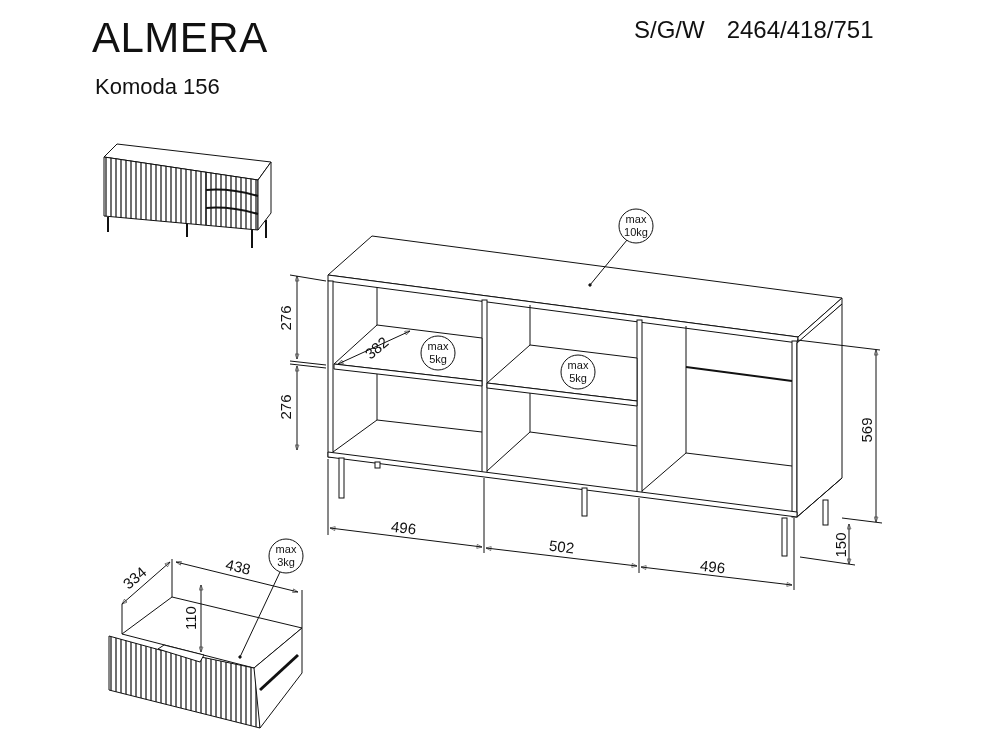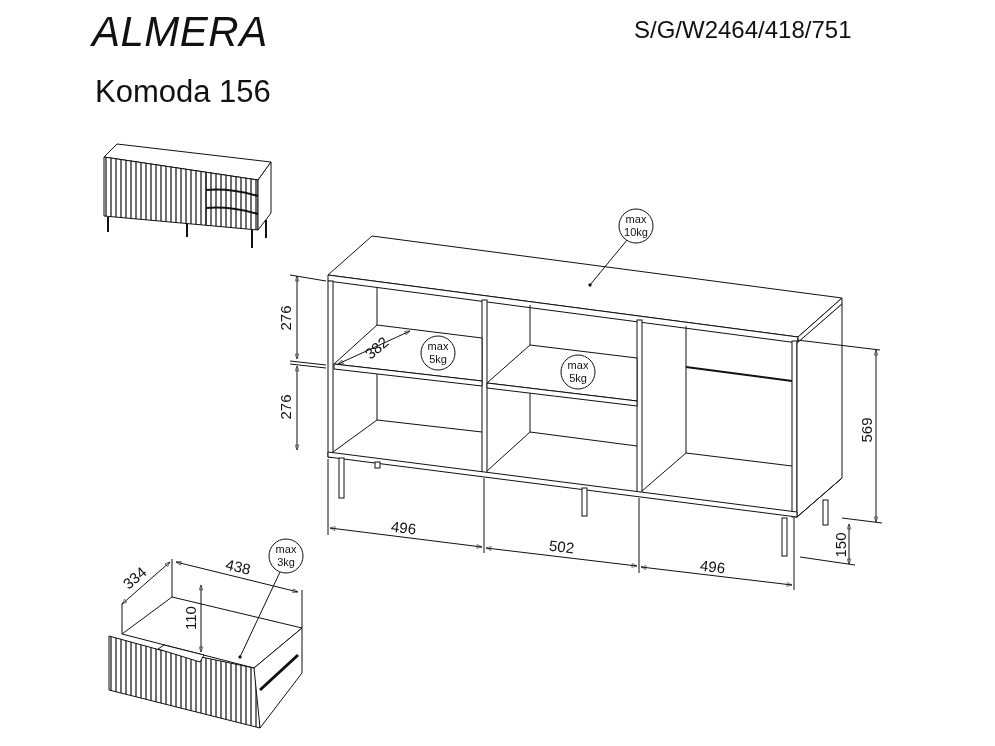--- a/index.html
+++ b/index.html
@@ -1,20 +1,20 @@
 <!DOCTYPE html>
 <html><head>
 <meta charset="utf-8">
 <style>
   html, body { margin: 0; padding: 0; background: #ffffff; }
   body { width: 995px; height: 746px; position: relative; overflow: hidden; font-family: "Liberation Sans", "DejaVu Sans", sans-serif; color: #111; }
-  .title { position: absolute; left: 92px; top: 8px; font-size: 42px; letter-spacing: 0.5px; font-style: italic; }
-  .subtitle { position: absolute; left: 95px; top: 74px; font-size: 31px; }
+  .title { position: absolute; left: 92px; top: 14px; font-size: 42px; letter-spacing: 0.5px; }
+  .subtitle { position: absolute; left: 95px; top: 74px; font-size: 22px; }
   .dims { position: absolute; left: 634px; top: 16px; font-size: 24px; word-spacing: 2px; }
-  .dims .code { }
+  .dims .code { margin-right: 22px; }
   svg { position: absolute; left: 0; top: 0; }
   svg text { font-family: "Liberation Sans", "DejaVu Sans", sans-serif; fill: #111; }
 </style>
 </head>
 <body>
 
 <div class="title">ALMERA</div>
 <div class="subtitle">Komoda 156</div>
 <div class="dims">
   <span class="code">S/G/W</span><span>2464/418/751</span>

